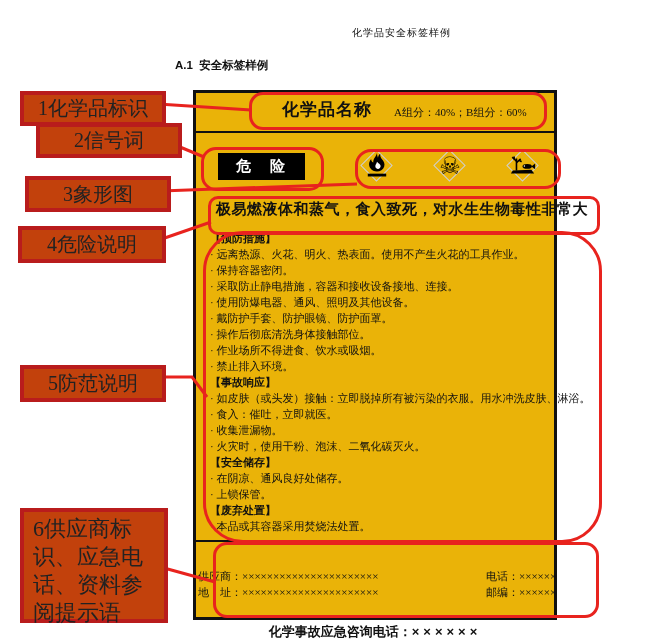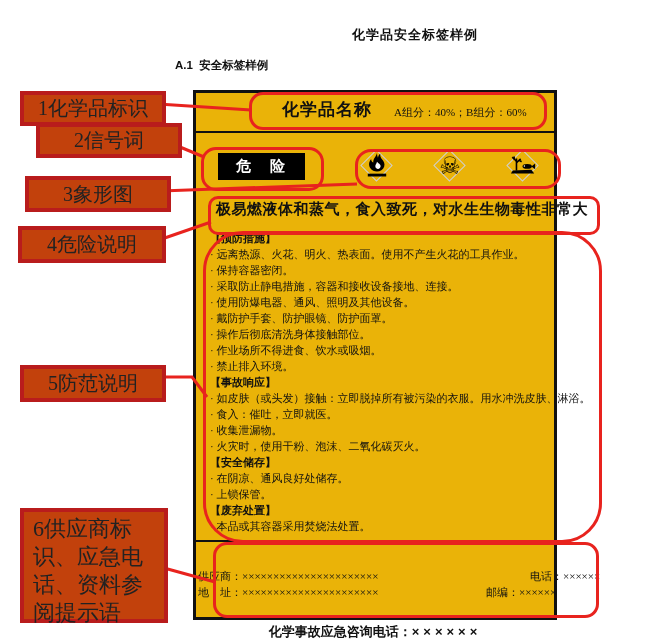--- a/index.html
+++ b/index.html
@@ -1,21 +1,21 @@
 <!DOCTYPE html>
 <html><head>
 <meta charset="utf-8">
 <style>
   html,body{margin:0;padding:0;background:#ffffff;}
   #page{position:relative;width:667px;height:641px;background:#ffffff;overflow:hidden;
         font-family:"Liberation Serif","DejaVu Serif",serif;color:#111;}
 
   
   .page-title{position:absolute;left:352px;top:26px;font-family:"Liberation Sans","DejaVu Sans",sans-serif;
-              font-weight:bold;font-size:13px;letter-spacing:1px;}
+              font-weight:normal;font-size:10px;letter-spacing:1px;}
   .a1-heading{position:absolute;left:175px;top:58px;font-family:"Liberation Sans","DejaVu Sans",sans-serif;
               font-weight:bold;font-size:11.5px;white-space:pre;}
 
   
   .label-box{position:absolute;left:193px;top:90px;width:364px;height:530px;
              border:3px solid #111;background:#eab308;box-sizing:border-box;}
   .label-box *{box-sizing:border-box;}
   .product-name{position:absolute;left:86px;top:5px;font-family:"Liberation Sans","DejaVu Sans",sans-serif;
                 font-weight:bold;font-size:17px;letter-spacing:1px;}
   .composition{position:absolute;left:198px;top:12px;font-size:11px;}
@@ -37,21 +37,21 @@
                font-weight:bold;font-size:15px;letter-spacing:0.5px;white-space:nowrap;}
 
   .sections{position:absolute;left:14px;top:137px;width:380px;font-size:11px;line-height:16px;}
   .sec-h{font-family:"Liberation Sans","DejaVu Sans",sans-serif;font-weight:bold;}
   .sec-i{white-space:nowrap;}
 
   
   .msds-note{position:absolute;left:0;top:452px;width:100%;text-align:center;font-size:11.5px;}
   .f-row1{position:absolute;left:2px;top:476px;font-size:11px;white-space:nowrap;}
   .f-row2{position:absolute;left:2px;top:492px;font-size:11px;white-space:nowrap;}
-  .f-right1{position:absolute;left:290px;top:476px;font-size:11px;white-space:nowrap;margin-left:44px;}
+  .f-right1{position:absolute;left:290px;top:476px;font-size:11px;white-space:nowrap;}
   .f-right2{position:absolute;left:290px;top:492px;font-size:11px;white-space:nowrap;}
   .emergency{position:absolute;left:0;top:505px;width:100%;text-align:center;
              font-family:"Liberation Sans","DejaVu Sans",sans-serif;font-weight:bold;font-size:13px;margin-top:25px;}
   .emergency .val{letter-spacing:4px;}
 
   
   .hl{position:absolute;border:3px solid #e8231e;background:transparent;pointer-events:none;z-index:4;}
   .hl-product{left:249px;top:92px;width:292px;height:32px;border-radius:14px;}
   .hl-signal{left:201px;top:147px;width:117px;height:38px;border-radius:15px;}
   .hl-picto{left:355px;top:149px;width:200px;height:34px;border-radius:16px;}

